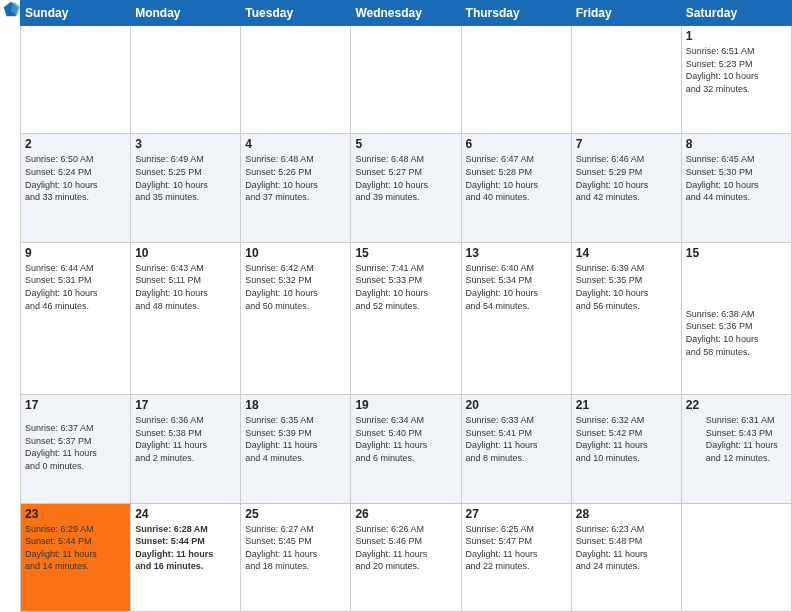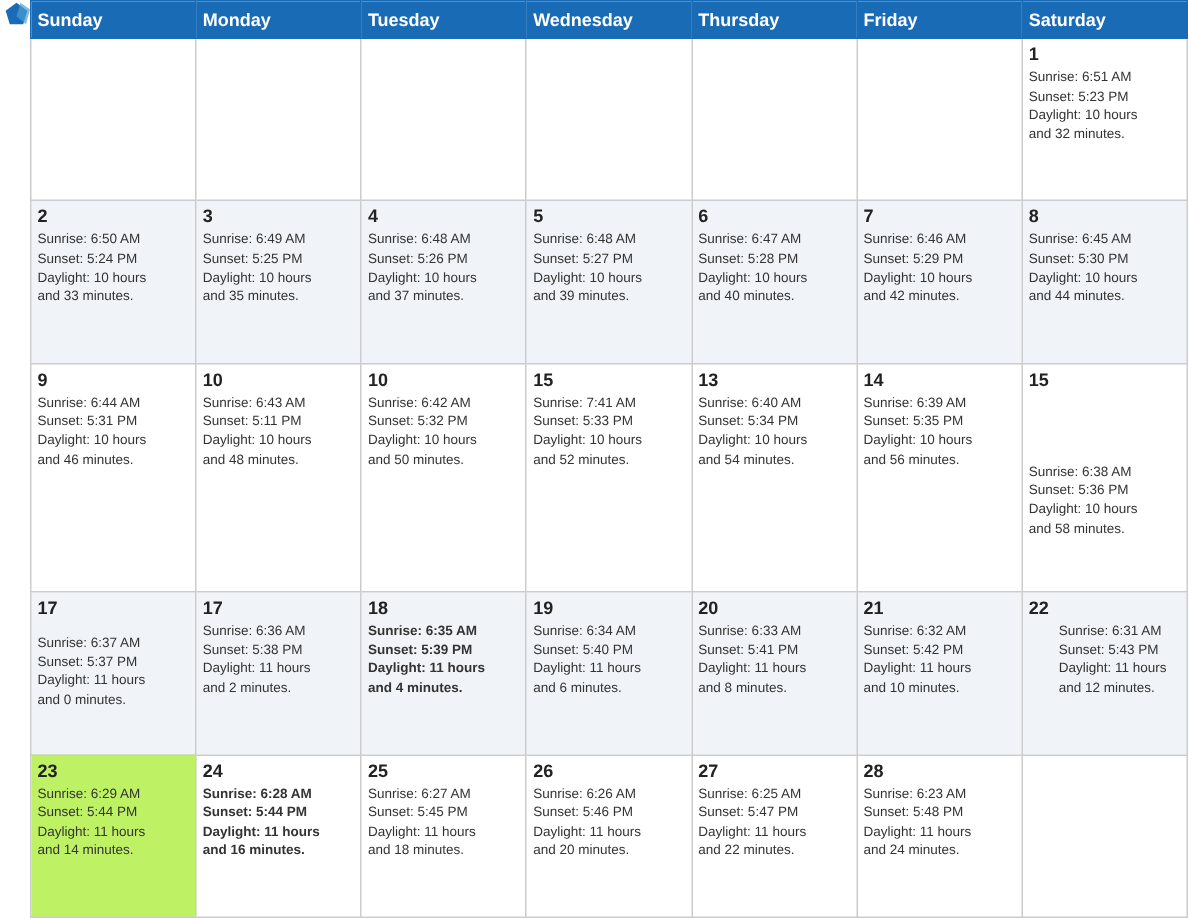--- a/index.html
+++ b/index.html
@@ -273,21 +273,21 @@
           </td>
           <td style="background: rgb(240, 244, 248);">
             <span class="day-num">17</span>
             <div class="day-info" style="white-space: pre-line;">Sunrise: 6:36 AM
 Sunset: 5:38 PM
 Daylight: 11 hours
 and 2 minutes.</div>
           </td>
           <td style="background: rgb(240, 244, 248);">
             <span class="day-num">18</span>
-            <div class="day-info" style="white-space: pre-line; font-weight: bold;">Sunrise: 6:35 AM
+            <div class="day-info" style="white-space: pre-line;">Sunrise: 6:35 AM
 Sunset: 5:39 PM
 Daylight: 11 hours
 and 4 minutes.</div>
           </td>
           <td style="background: rgb(240, 244, 248);">
             <span class="day-num">19</span>
             <div class="day-info" style="white-space: pre-line;">Sunrise: 6:34 AM
 Sunset: 5:40 PM
 Daylight: 11 hours
 and 6 minutes.</div>
@@ -308,21 +308,21 @@
           </td>
           <td style="background: rgb(240, 244, 248);">
             <span class="day-num">22</span>
             <div class="day-info" style="white-space: pre-line; margin-left: 20px;">Sunrise: 6:31 AM
 Sunset: 5:43 PM
 Daylight: 11 hours
 and 12 minutes.</div>
           </td>
         </tr>
         <tr>
-          <td style="background: #bef264;">
+          <td style="background: #f97316;">
             <span class="day-num">23</span>
             <div class="day-info" style="white-space: pre-line;">Sunrise: 6:29 AM
 Sunset: 5:44 PM
 Daylight: 11 hours
 and 14 minutes.</div>
           </td>
           <td style="background: rgb(255, 255, 255);">
             <span class="day-num">24</span>
             <div class="day-info" style="white-space: pre-line; font-weight: bold;">Sunrise: 6:28 AM
 Sunset: 5:44 PM

